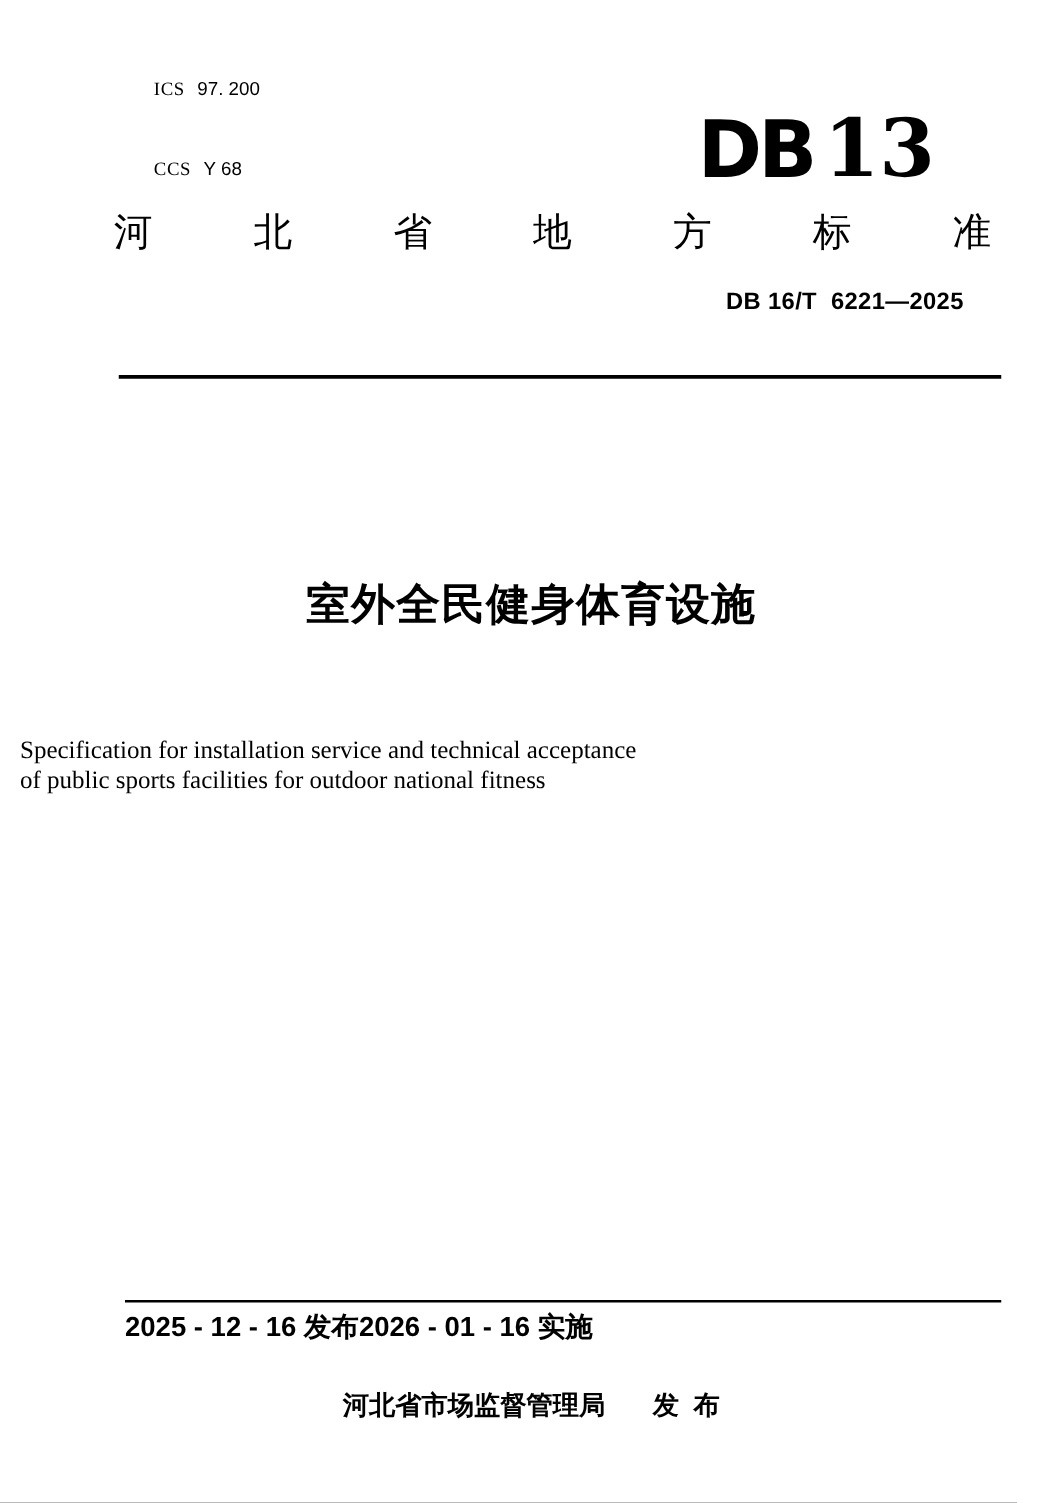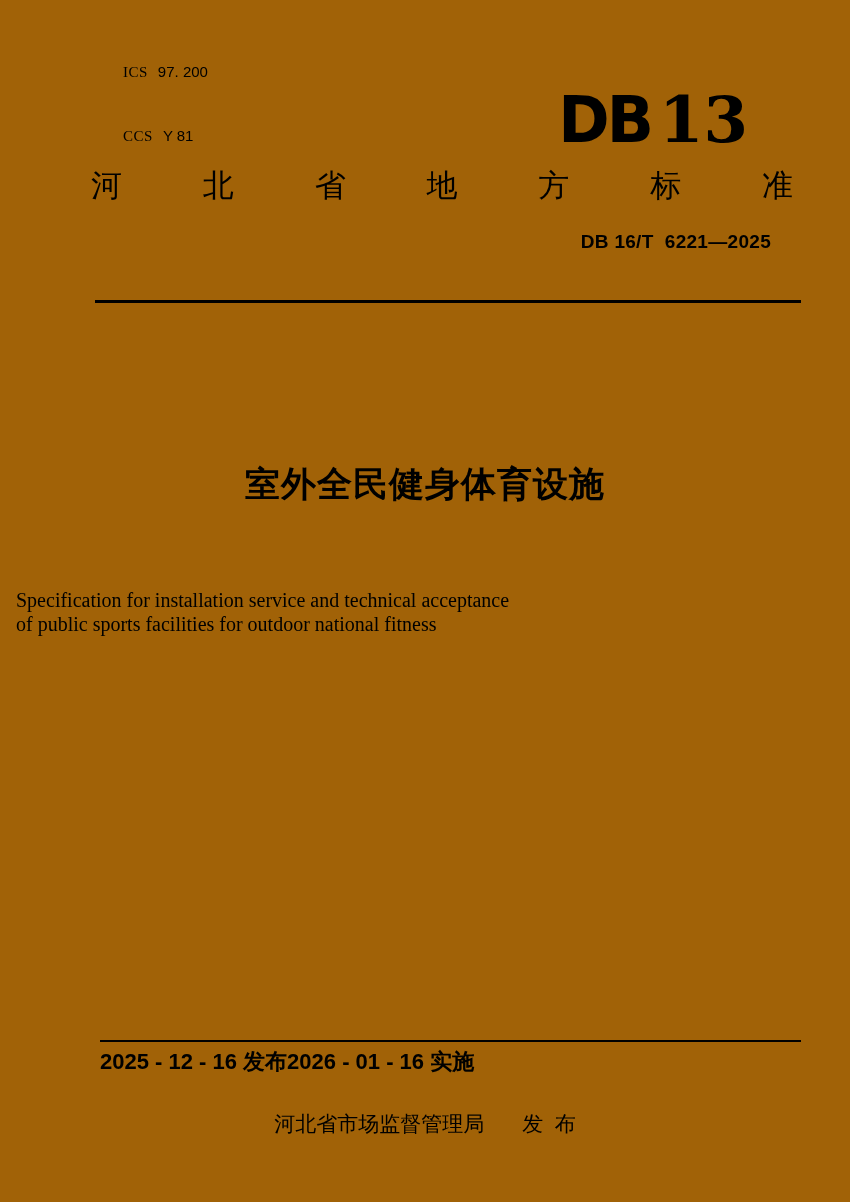--- a/index.html
+++ b/index.html
@@ -1,21 +1,21 @@
 <!DOCTYPE html>
 <html><head>
 <meta charset="utf-8">
 <style>
   html, body { margin: 0; padding: 0; background: #888; }
   .page {
     position: relative;
     width: 850px;
     height: 1202px;
     margin: 0 auto;
-    background: #a16207;
+    background: #ffffff;
     color: #000000;
     font-family: "Liberation Sans", sans-serif;
     overflow: hidden;
   }
   
   .ics-block {
     position: absolute;
     left: 98px;
     top: 40px;
     font-size: 15px;
@@ -130,35 +130,35 @@
   
   .publisher-row {
     position: absolute;
     left: 0;
     top: 1110px;
     width: 100%;
     display: flex;
     justify-content: center;
     gap: 38px;
     font-size: 21px;
-    font-weight: 400;
+    font-weight: 700;
     white-space: pre;
   }
 </style>
 </head>
 <body>
 
 <div class="page">
 
   <div class="ics-block">
     <div class="ics-row">
       <span class="ics-label">ICS</span><span class="ics-value">97. 200</span>
     </div>
     <div class="ics-row">
-      <span class="ics-label">CCS</span><span class="ics-value">Y 81</span>
+      <span class="ics-label">CCS</span><span class="ics-value">Y 68</span>
     </div>
   </div>
 
   <div class="logo">
     <span class="logo-db">DB</span><span class="logo-num">13</span>
   </div>
 
   <div class="standard-type">
     <span>河</span>
     <span>北</span>

